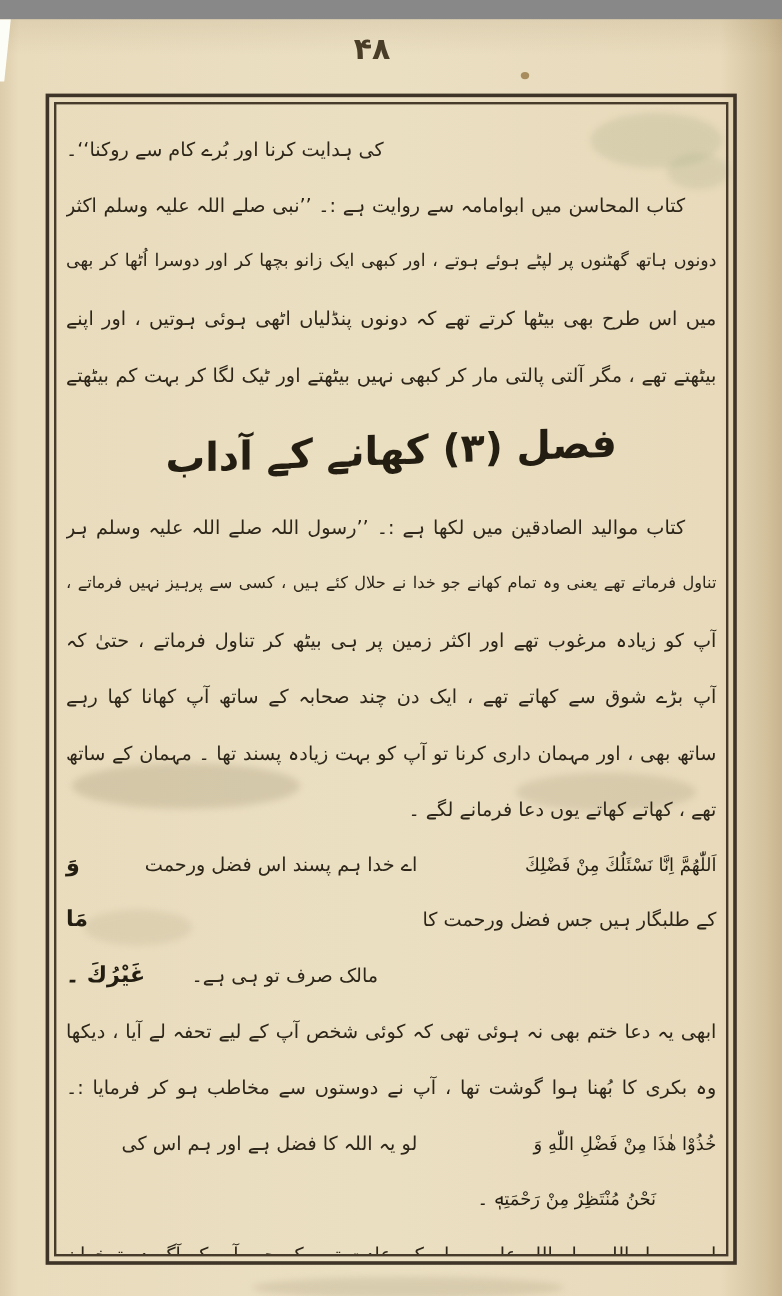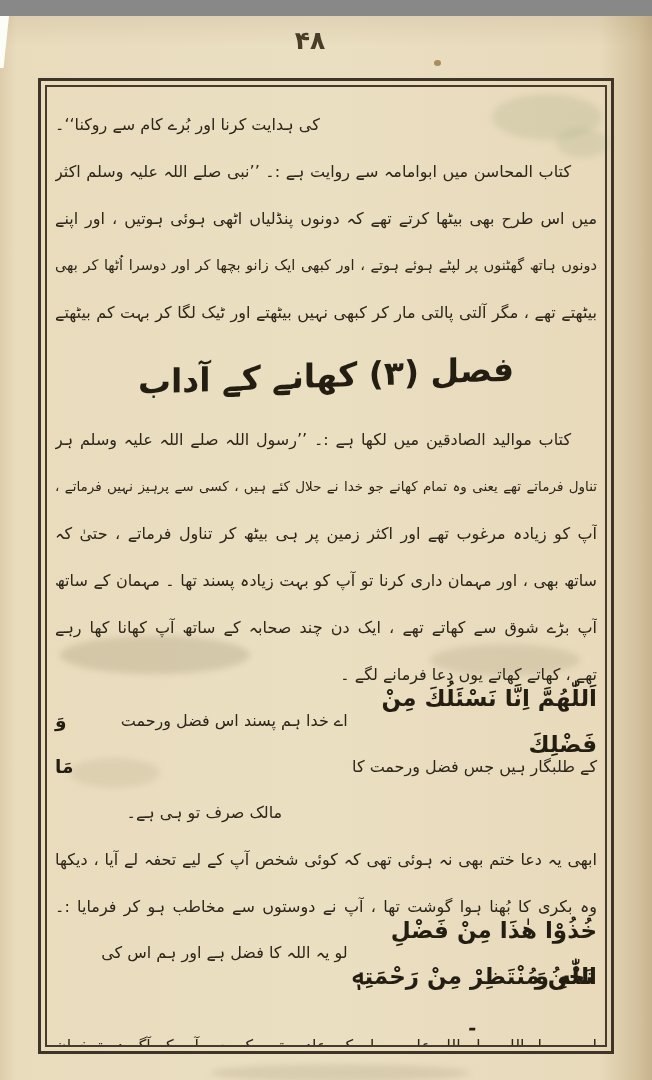--- a/index.html
+++ b/index.html
@@ -56,21 +56,21 @@
   .heading{
     height:80px;line-height:80px;
     text-align:center;font-size:33px;font-weight:bold;color:#241e12;
     transform:skewY(-2deg);
   }
   .dua-row{
     display:flex;align-items:center;
     height:46px;line-height:46px;
     font-size:16px;
   }
-  .dua-ar{flex:0 0 46%;font-weight:bold;font-size:23px;text-align:right;color:#241e12;}
+  .dua-ar{flex:0 0 46%;font-weight:normal;font-size:15px;text-align:right;color:#241e12;}
   .dua-ur{flex:1 1 auto;text-align:right;padding-left:6px;}
   .dua-ur.centered{text-align:center;}
   .dua-ar.centered{text-align:center;}
   .dua-frag{flex:0 0 auto;min-width:26px;font-weight:bold;font-size:18.5px;text-align:left;color:#241e12;}
 </style>
 </head>
 <body>
 
 <div class="page">
 
@@ -85,46 +85,47 @@
   <div class="smudge sm4"></div>
   <div class="smudge sm5"></div>
   <div class="smudge sm6"></div>
 
   <div class="frame">
     <div class="inner">
 
       <div class="line endalign">کی ہدایت کرنا اور بُرے کام سے روکنا‘‘۔</div>
 
       <div class="line indent">کتاب المحاسن میں ابوامامہ سے روایت ہے :۔ ’’نبی صلے اللہ علیہ وسلم اکثر مجلسوں</div>
+      <div class="line semi">دونوں ہاتھ گھٹنوں پر لپٹے ہوئے ہوتے ، اور کبھی ایک زانو بچھا کر اور دوسرا اُٹھا کر بھی</div>
       <div class="line">میں اس طرح بھی بیٹھا کرتے تھے کہ دونوں پنڈلیاں اٹھی ہوئی ہوتیں ، اور اپنے</div>
-      <div class="line semi">دونوں ہاتھ گھٹنوں پر لپٹے ہوئے ہوتے ، اور کبھی ایک زانو بچھا کر اور دوسرا اُٹھا کر بھی</div>
       <div class="line">بیٹھتے تھے ، مگر آلتی پالتی مار کر کبھی نہیں بیٹھتے اور ٹیک لگا کر بہت کم بیٹھتے تھے‘‘۔</div>
 
       <div class="heading">فصل (۳) کھانے کے آداب</div>
 
       <div class="line indent">کتاب موالید الصادقین میں لکھا ہے :۔ ’’رسول اللہ صلے اللہ علیہ وسلم ہر قسم کے کھانے</div>
       <div class="line dense">تناول فرماتے تھے یعنی وہ تمام کھانے جو خدا نے حلال کئے ہیں ، کسی سے پرہیز نہیں فرماتے ، ہاں بعض کھانے</div>
       <div class="line">آپ کو زیادہ مرغوب تھے اور اکثر زمین پر ہی بیٹھ کر تناول فرماتے ، حتیٰ کہ مہمانوں کے</div>
+      <div class="line">آپ بڑے شوق سے کھاتے تھے ، ایک دن چند صحابہ کے ساتھ آپ کھانا کھا رہے</div>
       <div class="line">ساتھ بھی ، اور مہمان داری کرنا تو آپ کو بہت زیادہ پسند تھا ۔ مہمان کے ساتھ</div>
-      <div class="line">آپ بڑے شوق سے کھاتے تھے ، ایک دن چند صحابہ کے ساتھ آپ کھانا کھا رہے</div>
       <div class="line startalign">تھے ، کھاتے کھاتے یوں دعا فرمانے لگے ۔</div>
 
       <div>
         <div class="dua-row">
           <div class="dua-ar">اَللّٰهُمَّ اِنَّا نَسْئَلُكَ مِنْ فَضْلِكَ</div>
           <div class="dua-ur">اے خدا ہم پسند اس فضل ورحمت</div>
           <div class="dua-frag">وَ</div>
         </div>
         <div class="dua-row">
           <div class="dua-ur">کے طلبگار ہیں جس فضل ورحمت کا</div>
           <div class="dua-frag">مَا</div>
         </div>
         <div class="dua-row">
           <div class="dua-ar"></div>
           <div class="dua-ur centered">مالک صرف تو ہی ہے۔</div>
+          <div class="dua-frag">غَيْرُكَ ۔</div>
         </div>
       </div>
 
       <div class="line">ابھی یہ دعا ختم بھی نہ ہوئی تھی کہ کوئی شخص آپ کے لیے تحفہ لے آیا ، دیکھا تو</div>
       <div class="line">وہ بکری کا بُھنا ہوا گوشت تھا ، آپ نے دوستوں سے مخاطب ہو کر فرمایا :۔</div>
 
       <div>
         <div class="dua-row">
           <div class="dua-ar">خُذُوْا هٰذَا مِنْ فَضْلِ اللّٰهِ وَ</div>
           <div class="dua-ur">لو یہ اللہ کا فضل ہے اور ہم اس کی</div>

